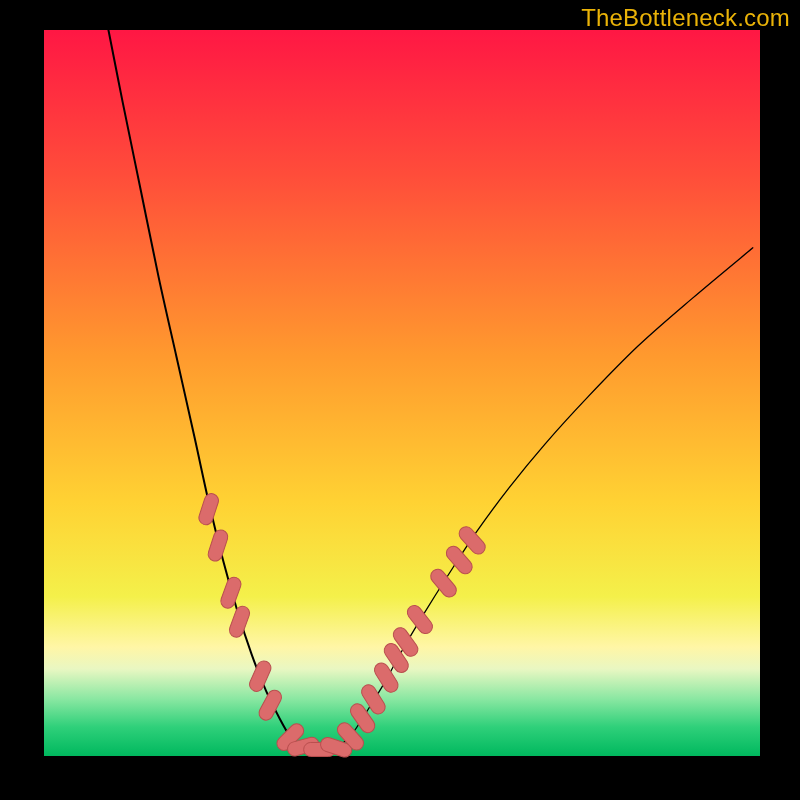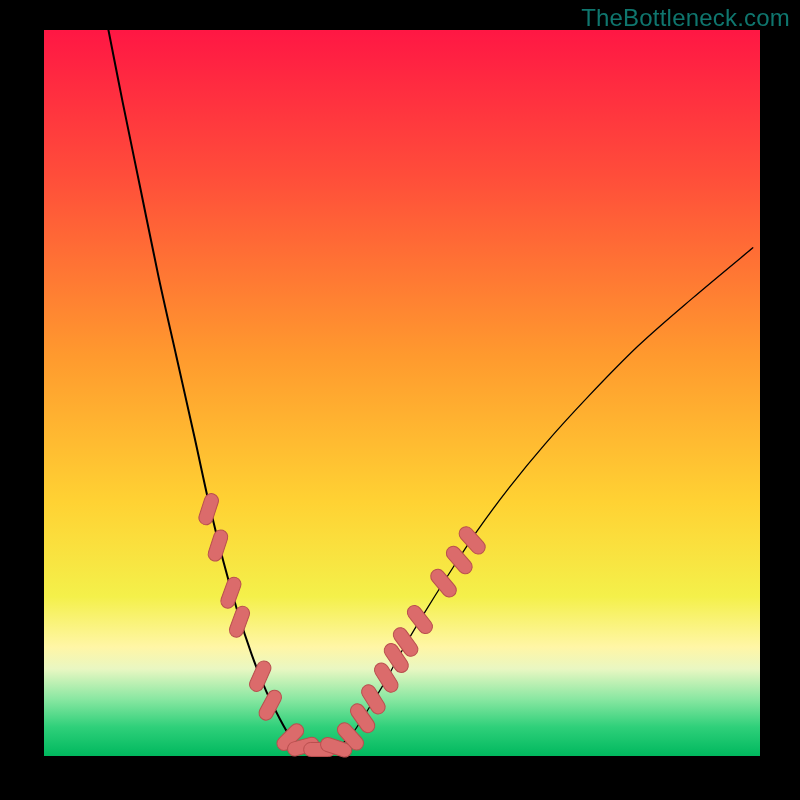--- a/index.html
+++ b/index.html
@@ -14,21 +14,21 @@
   .frame {
     position: relative;
     width: 800px;
     height: 800px;
     background: #000;
   }
   .watermark {
     position: absolute;
     top: 4px;
     right: 10px;
-    color: #0f766e;
+    color: #eab308;
     font-size: 24px;
     font-weight: 500;
     letter-spacing: 0.2px;
     user-select: none;
   }
   svg {
     position: absolute;
     left: 0;
     top: 0;
   }

